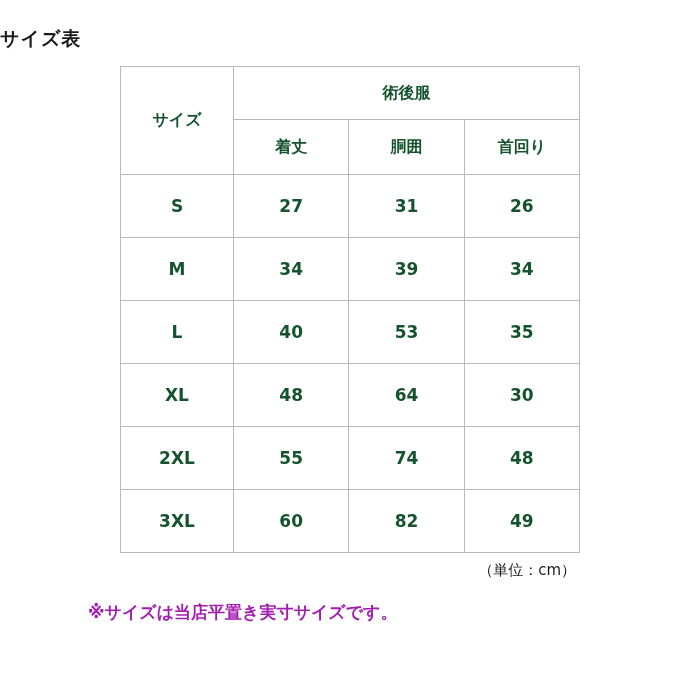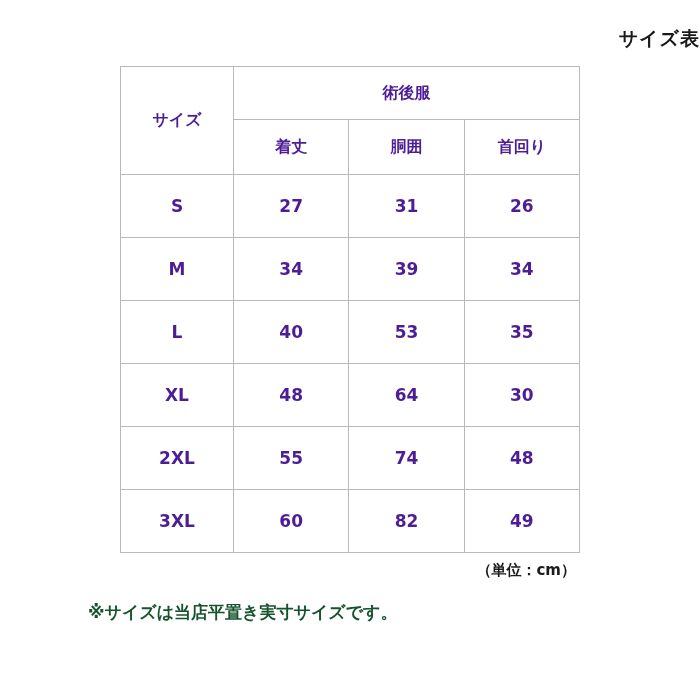--- a/index.html
+++ b/index.html
@@ -14,44 +14,43 @@
     color: #111111;
     overflow: hidden;
   }
   .page {
     position: relative;
     width: 700px;
     height: 700px;
     box-sizing: border-box;
   }
   .title {
-    text-align: right;
+    text-align: left;
     font-size: 19px;
     font-weight: bold;
     letter-spacing: 1px;
     margin-top: 26px;
     margin-bottom: 14px;
     color: #1a1a1a;
-    padding-left: 41px;
   }
   .table-wrap {
     width: 460px;
     margin: 0 auto;
   }
   table.size-table {
     width: 100%;
     border-collapse: collapse;
     table-layout: fixed;
   }
   table.size-table th,
   table.size-table td {
     border: 1px solid #b9b9b9;
     text-align: center;
     font-weight: bold;
-    color: #4c1d95;
+    color: #14532d;
   }
   table.size-table th {
     font-size: 16px;
   }
   table.size-table td {
     font-size: 17px;
     height: 60px;
   }
   .th-size {
     width: 110px;
@@ -62,35 +61,35 @@
     font-size: 16px;
   }
   .th-sub {
     height: 52px;
   }
   .unit {
     width: 460px;
     margin: 8px auto 0 auto;
     text-align: right;
     font-size: 15px;
-    font-weight: bold;
+    font-weight: normal;
     color: #1a1a1a;
     padding-right: 4px;
     box-sizing: border-box;
   }
   .notes {
     width: 560px;
     margin: 18px auto 0 auto;
     padding-left: 18px;
     box-sizing: border-box;
   }
   .note-line {
     font-size: 17px;
     font-weight: bold;
-    color: #14532d;
+    color: #a21caf;
     line-height: 1.75;
     white-space: nowrap;
   }
 </style>
 </head>
 <body>
 
 <div class="page">
 
   <div class="title">サイズ表</div>

